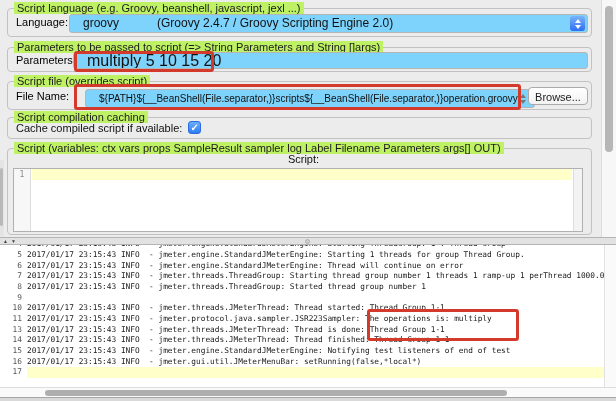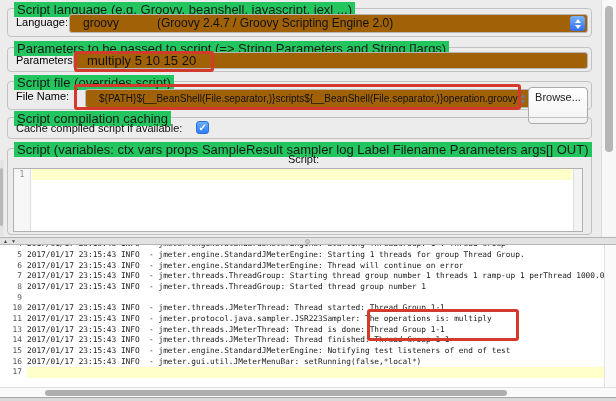--- a/index.html
+++ b/index.html
@@ -6,55 +6,55 @@
   html,body { width:616px; height:401px; overflow:hidden; }
   .screen {
     position:relative; width:616px; height:401px;
     background:#ececec;
     font-family:"Liberation Sans", sans-serif;
     font-size:11px; color:#111;
   }
   
   .group { position:absolute; left:7px; width:585px;
     border:1px solid #c2c2c2; border-radius:4px; }
-  .legend { position:absolute; top:-7px; left:6px; background:#22c55e;
-    padding:0 3px; font-size:13px; color:#1a1a1a; white-space:nowrap; }
+  .legend { position:absolute; top:-7px; left:6px; background:#bef264;
+    padding:0 3px; font-size:11px; color:#1a1a1a; white-space:nowrap; }
   .g-lang   { top:8px;   height:29px; }
   .g-params { top:47px;  height:25px; }
   .g-file   { top:81px;  height:29px; }
   .g-cache  { top:117px; height:22px; }
   .g-script { top:148px; height:87px; }
 
   .row-label { position:absolute; left:8px; font-size:11px; color:#000; }
 
-  .field { position:absolute; background:#a16207; border:1px solid #b5b5b5;
+  .field { position:absolute; background:#7dd3fc; border:1px solid #b5b5b5;
     border-radius:3px; overflow:hidden; white-space:nowrap; }
   .lang-field { left:61px; right:3px; top:5px; height:19px; line-height:17px; font-size:12px; }
   .lang-field .val { padding-left:13px; }
   .lang-field .detail { margin-left:38px; }
   .combo-stepper-blue { position:absolute; right:2px; top:1px; width:15px; height:15px;
     border-radius:3px; background:linear-gradient(#7ab3fb,#2e6ef2);
     display:flex; flex-direction:column; align-items:center; justify-content:center; gap:2px; }
   .tri-up-w   { width:0; height:0; border-left:3px solid transparent; border-right:3px solid transparent; border-bottom:4px solid #fff; }
   .tri-down-w { width:0; height:0; border-left:3px solid transparent; border-right:3px solid transparent; border-top:4px solid #fff; }
 
-  .params-field { left:65px; right:3px; top:4px; height:17px; line-height:15px; font-size:13px; }
+  .params-field { left:65px; right:3px; top:4px; height:17px; line-height:15px; font-size:16px; }
   .params-field .val { padding-left:13px; }
 
   .file-field { left:77px; width:450px; top:7px; height:19px; line-height:17px; font-size:10px; padding-right:16px; }
   .file-field .val { padding-left:13px; }
   .combo-stepper-gray { position:absolute; right:5px; top:2px; width:13px; height:14px;
     display:flex; flex-direction:column; align-items:center; justify-content:center; gap:2px; }
   .tri-up-g   { width:0; height:0; border-left:3px solid transparent; border-right:3px solid transparent; border-bottom:4px solid #777; }
   .tri-down-g { width:0; height:0; border-left:3px solid transparent; border-right:3px solid transparent; border-top:4px solid #777; }
-  .browse-btn { position:absolute; left:520px; top:5px; width:60px; height:37px;
+  .browse-btn { position:absolute; left:520px; top:5px; width:60px; height:18px;
     background:linear-gradient(#ffffff,#f2f2f2); border:1px solid #aaa; border-radius:4px;
     font-size:11px; text-align:center; line-height:18px; color:#222; }
 
-  .cache-row { position:absolute; left:8px; top:3px; display:flex; align-items:center; gap:14px; }
+  .cache-row { position:absolute; left:8px; top:3px; display:flex; align-items:center; gap:6px; }
   .checkbox { width:13px; height:13px; border-radius:3px;
     background:linear-gradient(#6aaef9,#2f7cf5); border:1px solid #2a6fe0;
     color:#fff; font-size:10px; line-height:11px; text-align:center; font-weight:bold; }
 
   .script-label { position:absolute; top:4px; left:8px; right:0; text-align:center; font-size:11px; }
   .editor { position:absolute; left:5px; right:8px; top:19px; bottom:2px;
     background:#fff; border:1px solid #b0b0b0; }
   .editor-gutter { position:absolute; left:0; top:0; bottom:0; width:17px;
     background:#f7f7f7; border-right:1px solid #ddd;
     font-family:"DejaVu Sans Mono", monospace; font-size:8px; color:#888;

